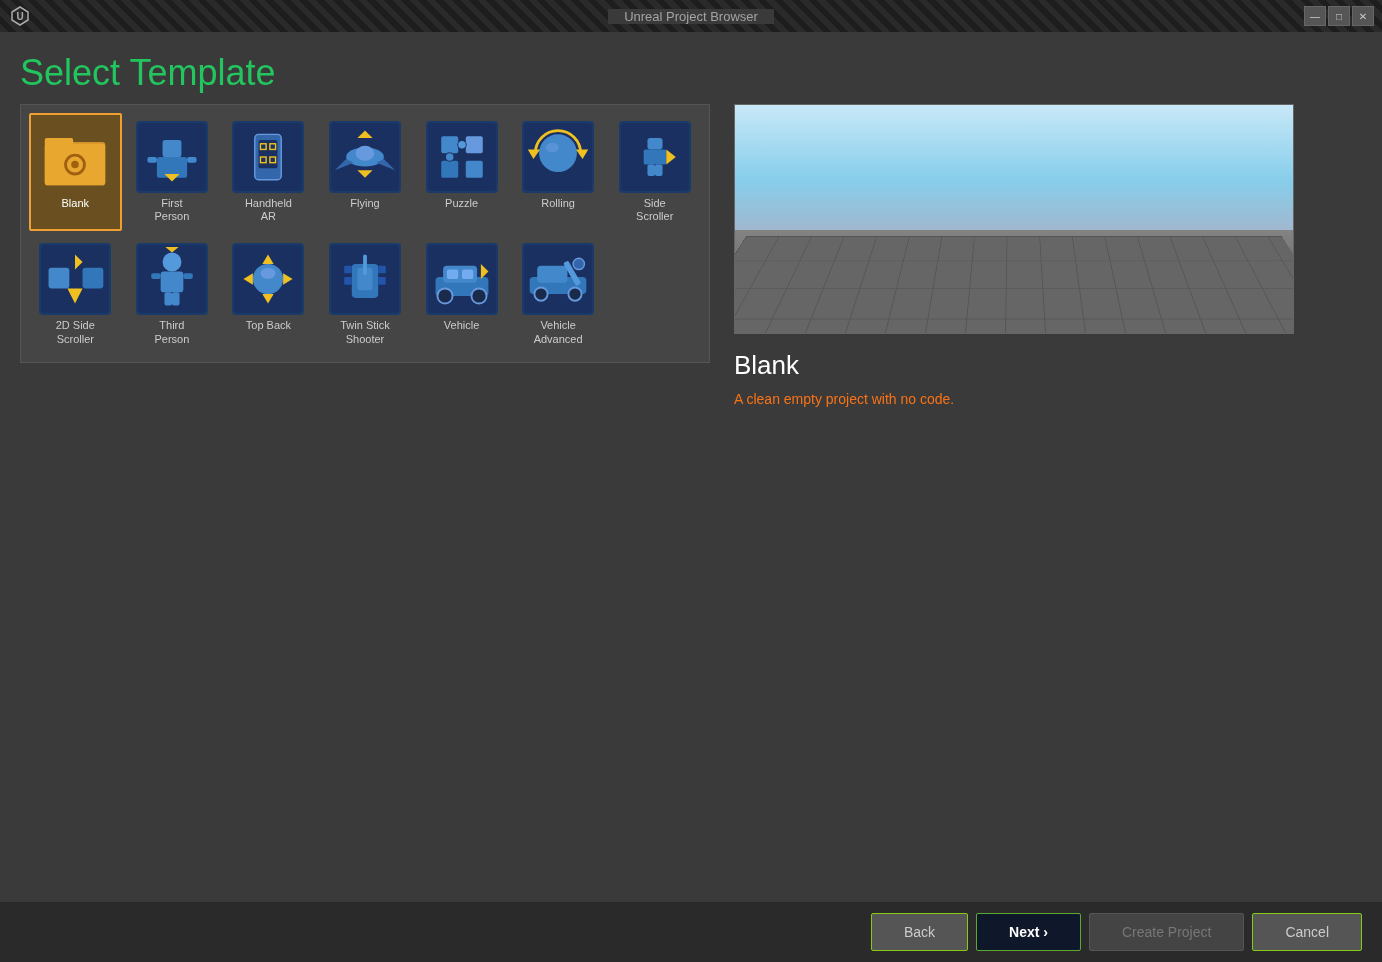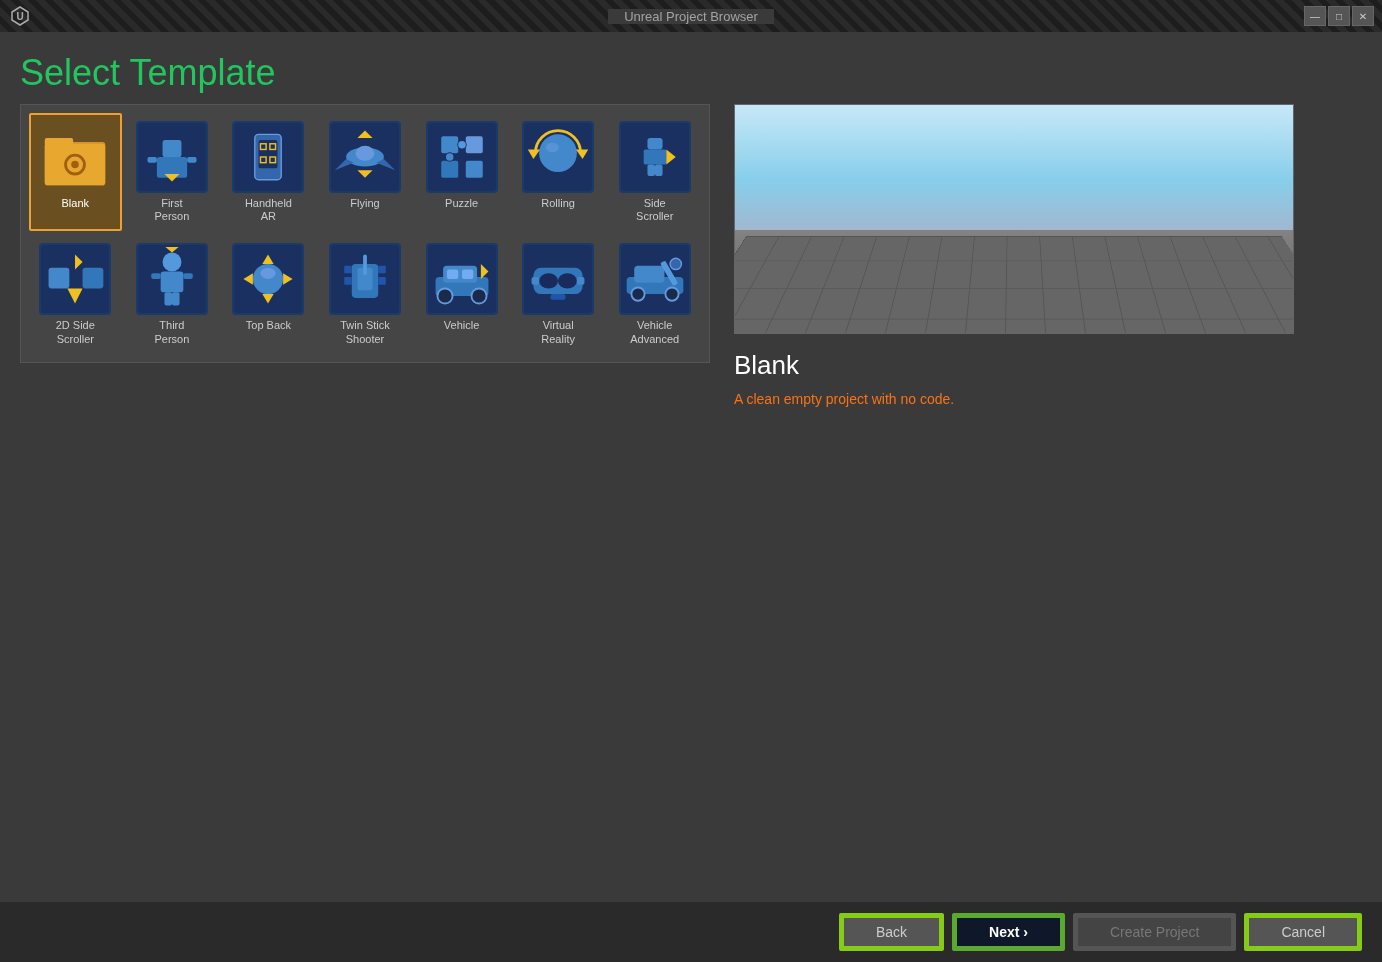--- a/index.html
+++ b/index.html
@@ -201,21 +201,21 @@
       position: absolute;
       bottom: 0;
       left: 0;
       right: 0;
     }
     .bottom-btn {
       height: 38px;
       padding: 0 32px;
       font-size: 14px;
       cursor: pointer;
-      border: 5px solid #84cc16;
+      border: 1px solid #84cc16;
       border-radius: 2px;
     }
     .btn-back {
       background: #555;
       color: #ccc;
     }
     .btn-next {
       background: #0f172a;
       color: #fff;
       border-color: #5aaa30;
@@ -466,36 +466,20 @@
 
               <circle cx="18" cy="54" r="8" fill="#1a2a4a" stroke="#6699dd" stroke-width="2"></circle>
               <circle cx="54" cy="54" r="8" fill="#1a2a4a" stroke="#6699dd" stroke-width="2"></circle>
 
               <polygon points="64,28 56,20 56,36" fill="#f0c020"></polygon>
             </svg>
           </div>
           <span class="template-label">Vehicle</span>
         </div>
 
-        <div class="template-item">
-          <div class="template-icon icon-blue">
-            <svg class="tpl-svg" viewBox="0 0 72 72">
-              <rect width="72" height="72" rx="4" fill="#1a3060"></rect>
-
-              <rect x="10" y="24" width="52" height="28" rx="8" fill="#3377bb"></rect>
-              <ellipse cx="26" cy="38" rx="10" ry="8" fill="#1a2a5a"></ellipse>
-              <ellipse cx="46" cy="38" rx="10" ry="8" fill="#1a2a5a"></ellipse>
-              <rect x="8" y="34" width="8" height="8" rx="2" fill="#4488cc"></rect>
-              <rect x="56" y="34" width="8" height="8" rx="2" fill="#4488cc"></rect>
-
-              <rect x="28" y="52" width="16" height="6" rx="3" fill="#2255aa"></rect>
-            </svg>
-          </div>
-          <span class="template-label">Virtual<br>Reality</span>
-        </div>
 
         <div class="template-item">
           <div class="template-icon icon-blue">
             <svg class="tpl-svg" viewBox="0 0 72 72">
               <rect width="72" height="72" rx="4" fill="#1a3060"></rect>
 
               <rect x="6" y="34" width="60" height="18" rx="4" fill="#3377bb"></rect>
               <rect x="14" y="22" width="32" height="18" rx="4" fill="#4488cc"></rect>
 
               <rect x="48" y="16" width="6" height="28" rx="2" fill="#5599dd" transform="rotate(-30,51,30)"></rect>

